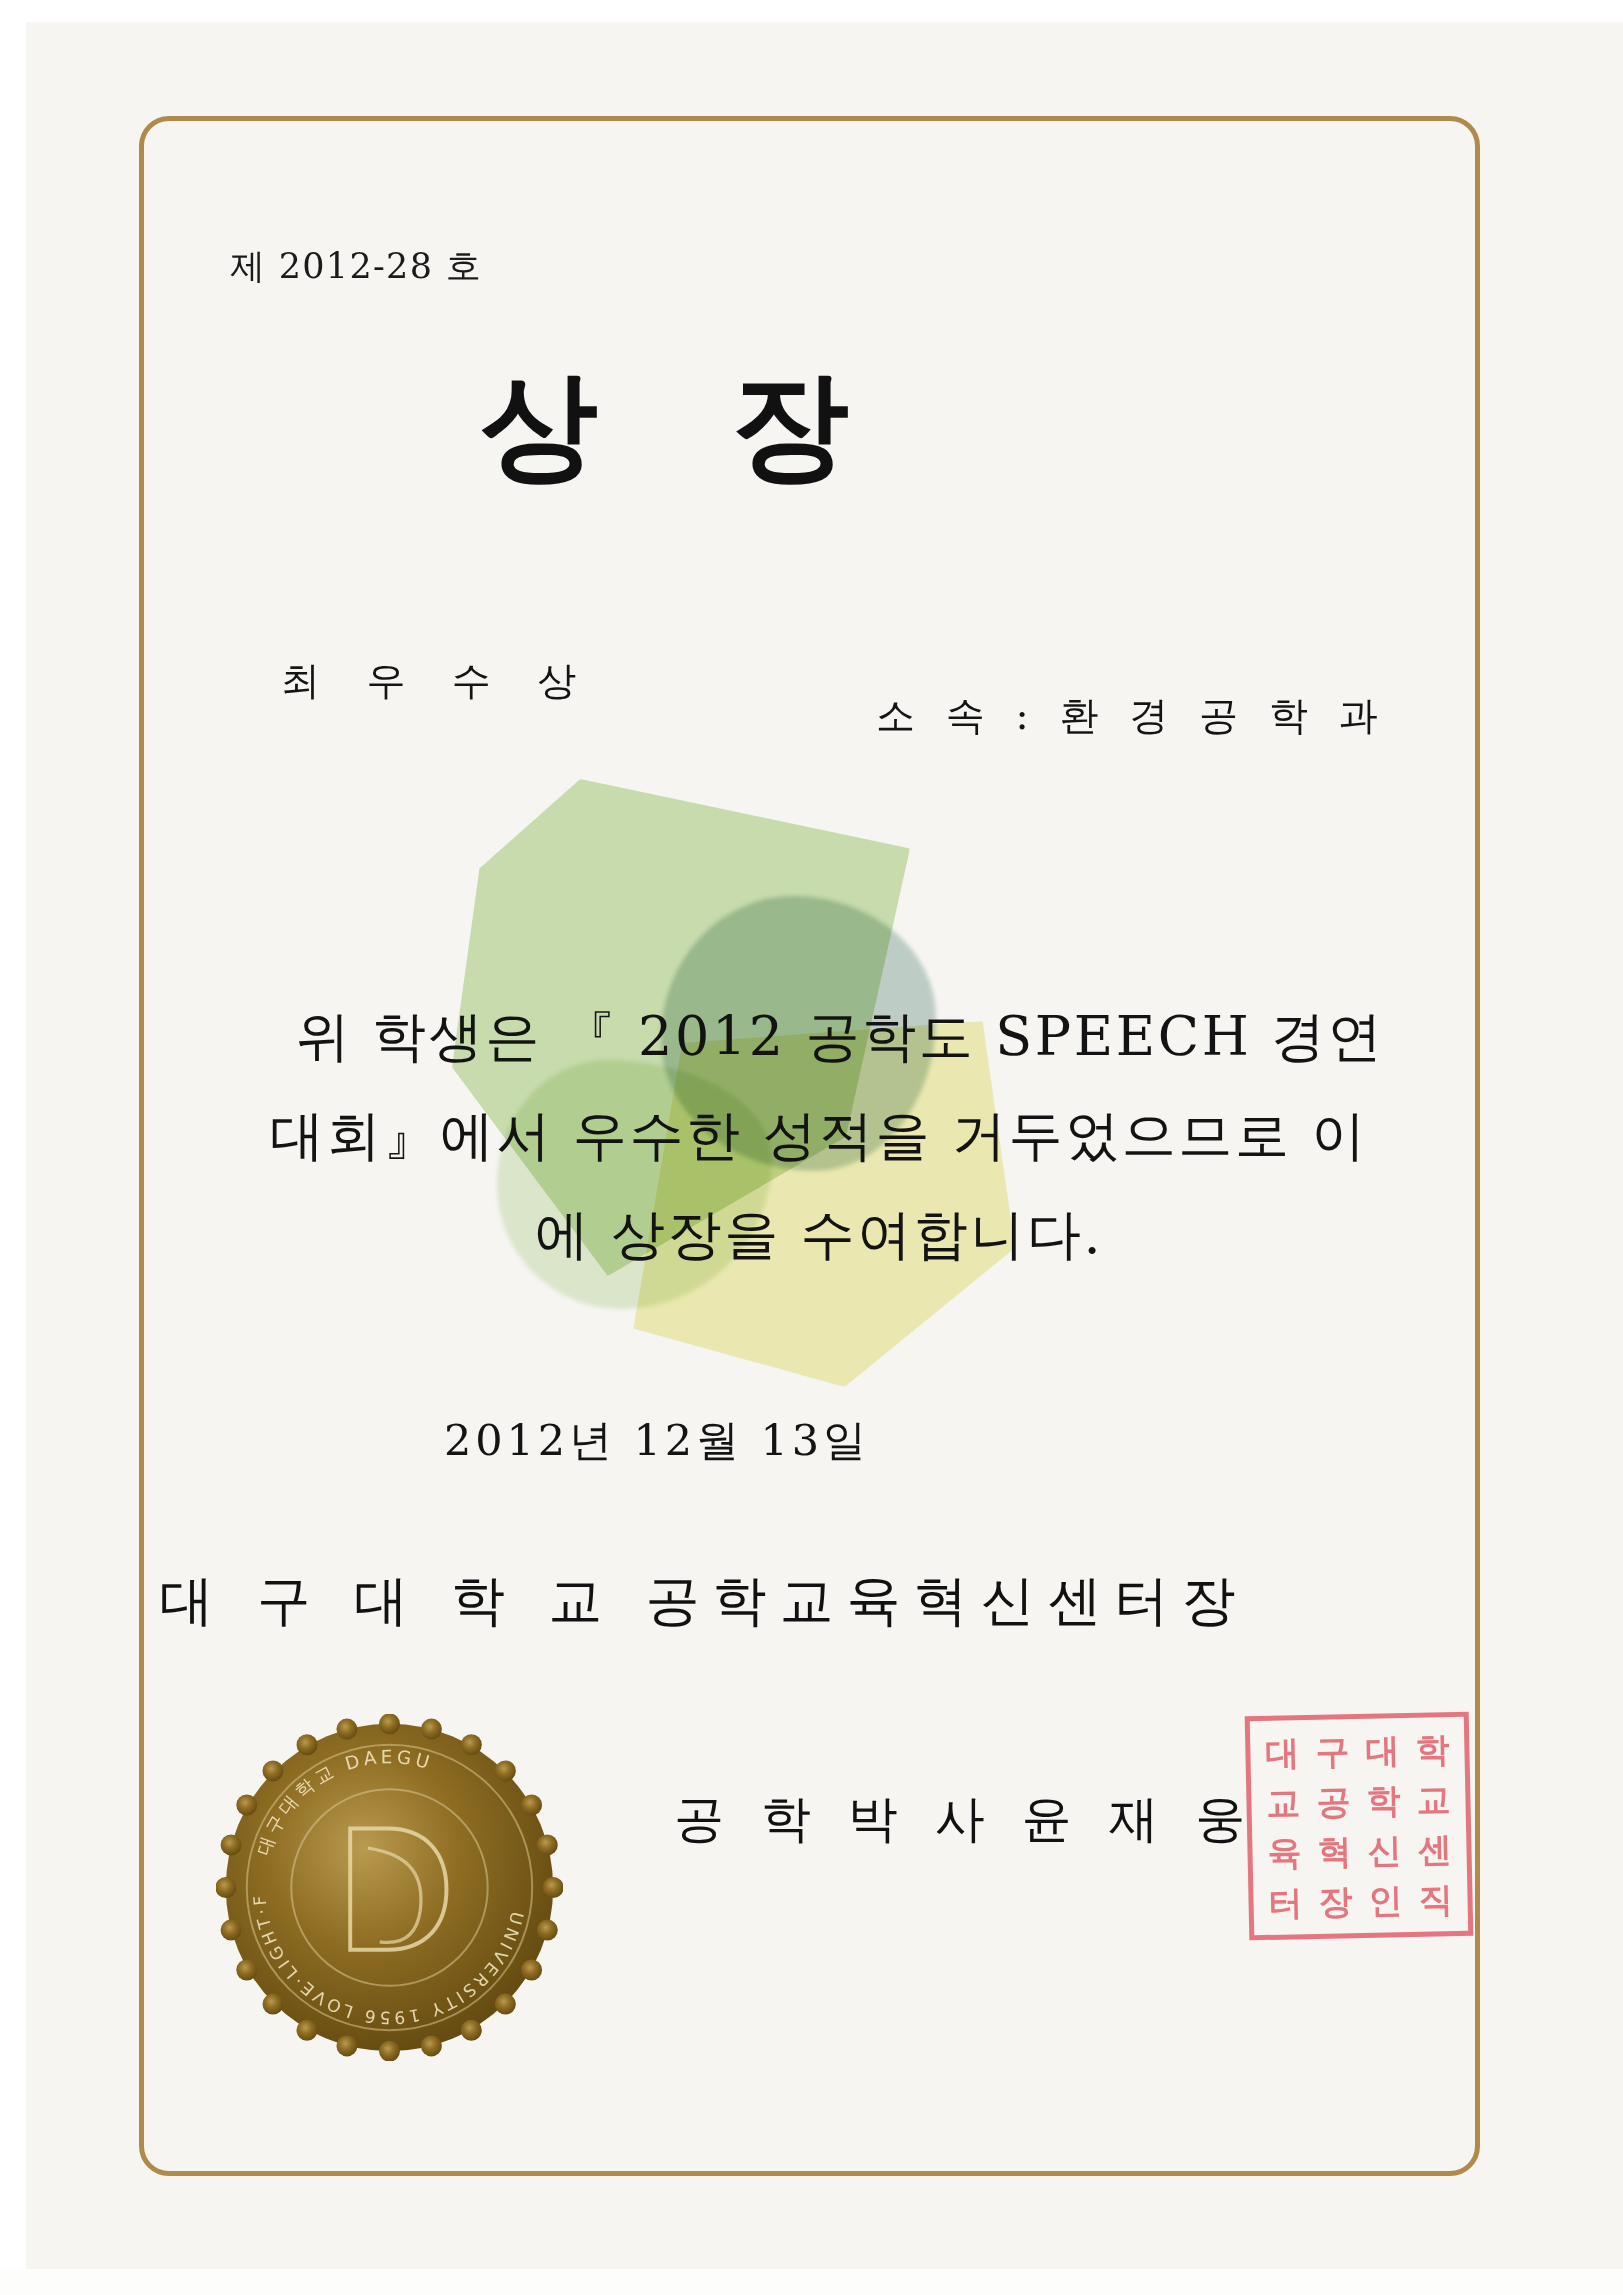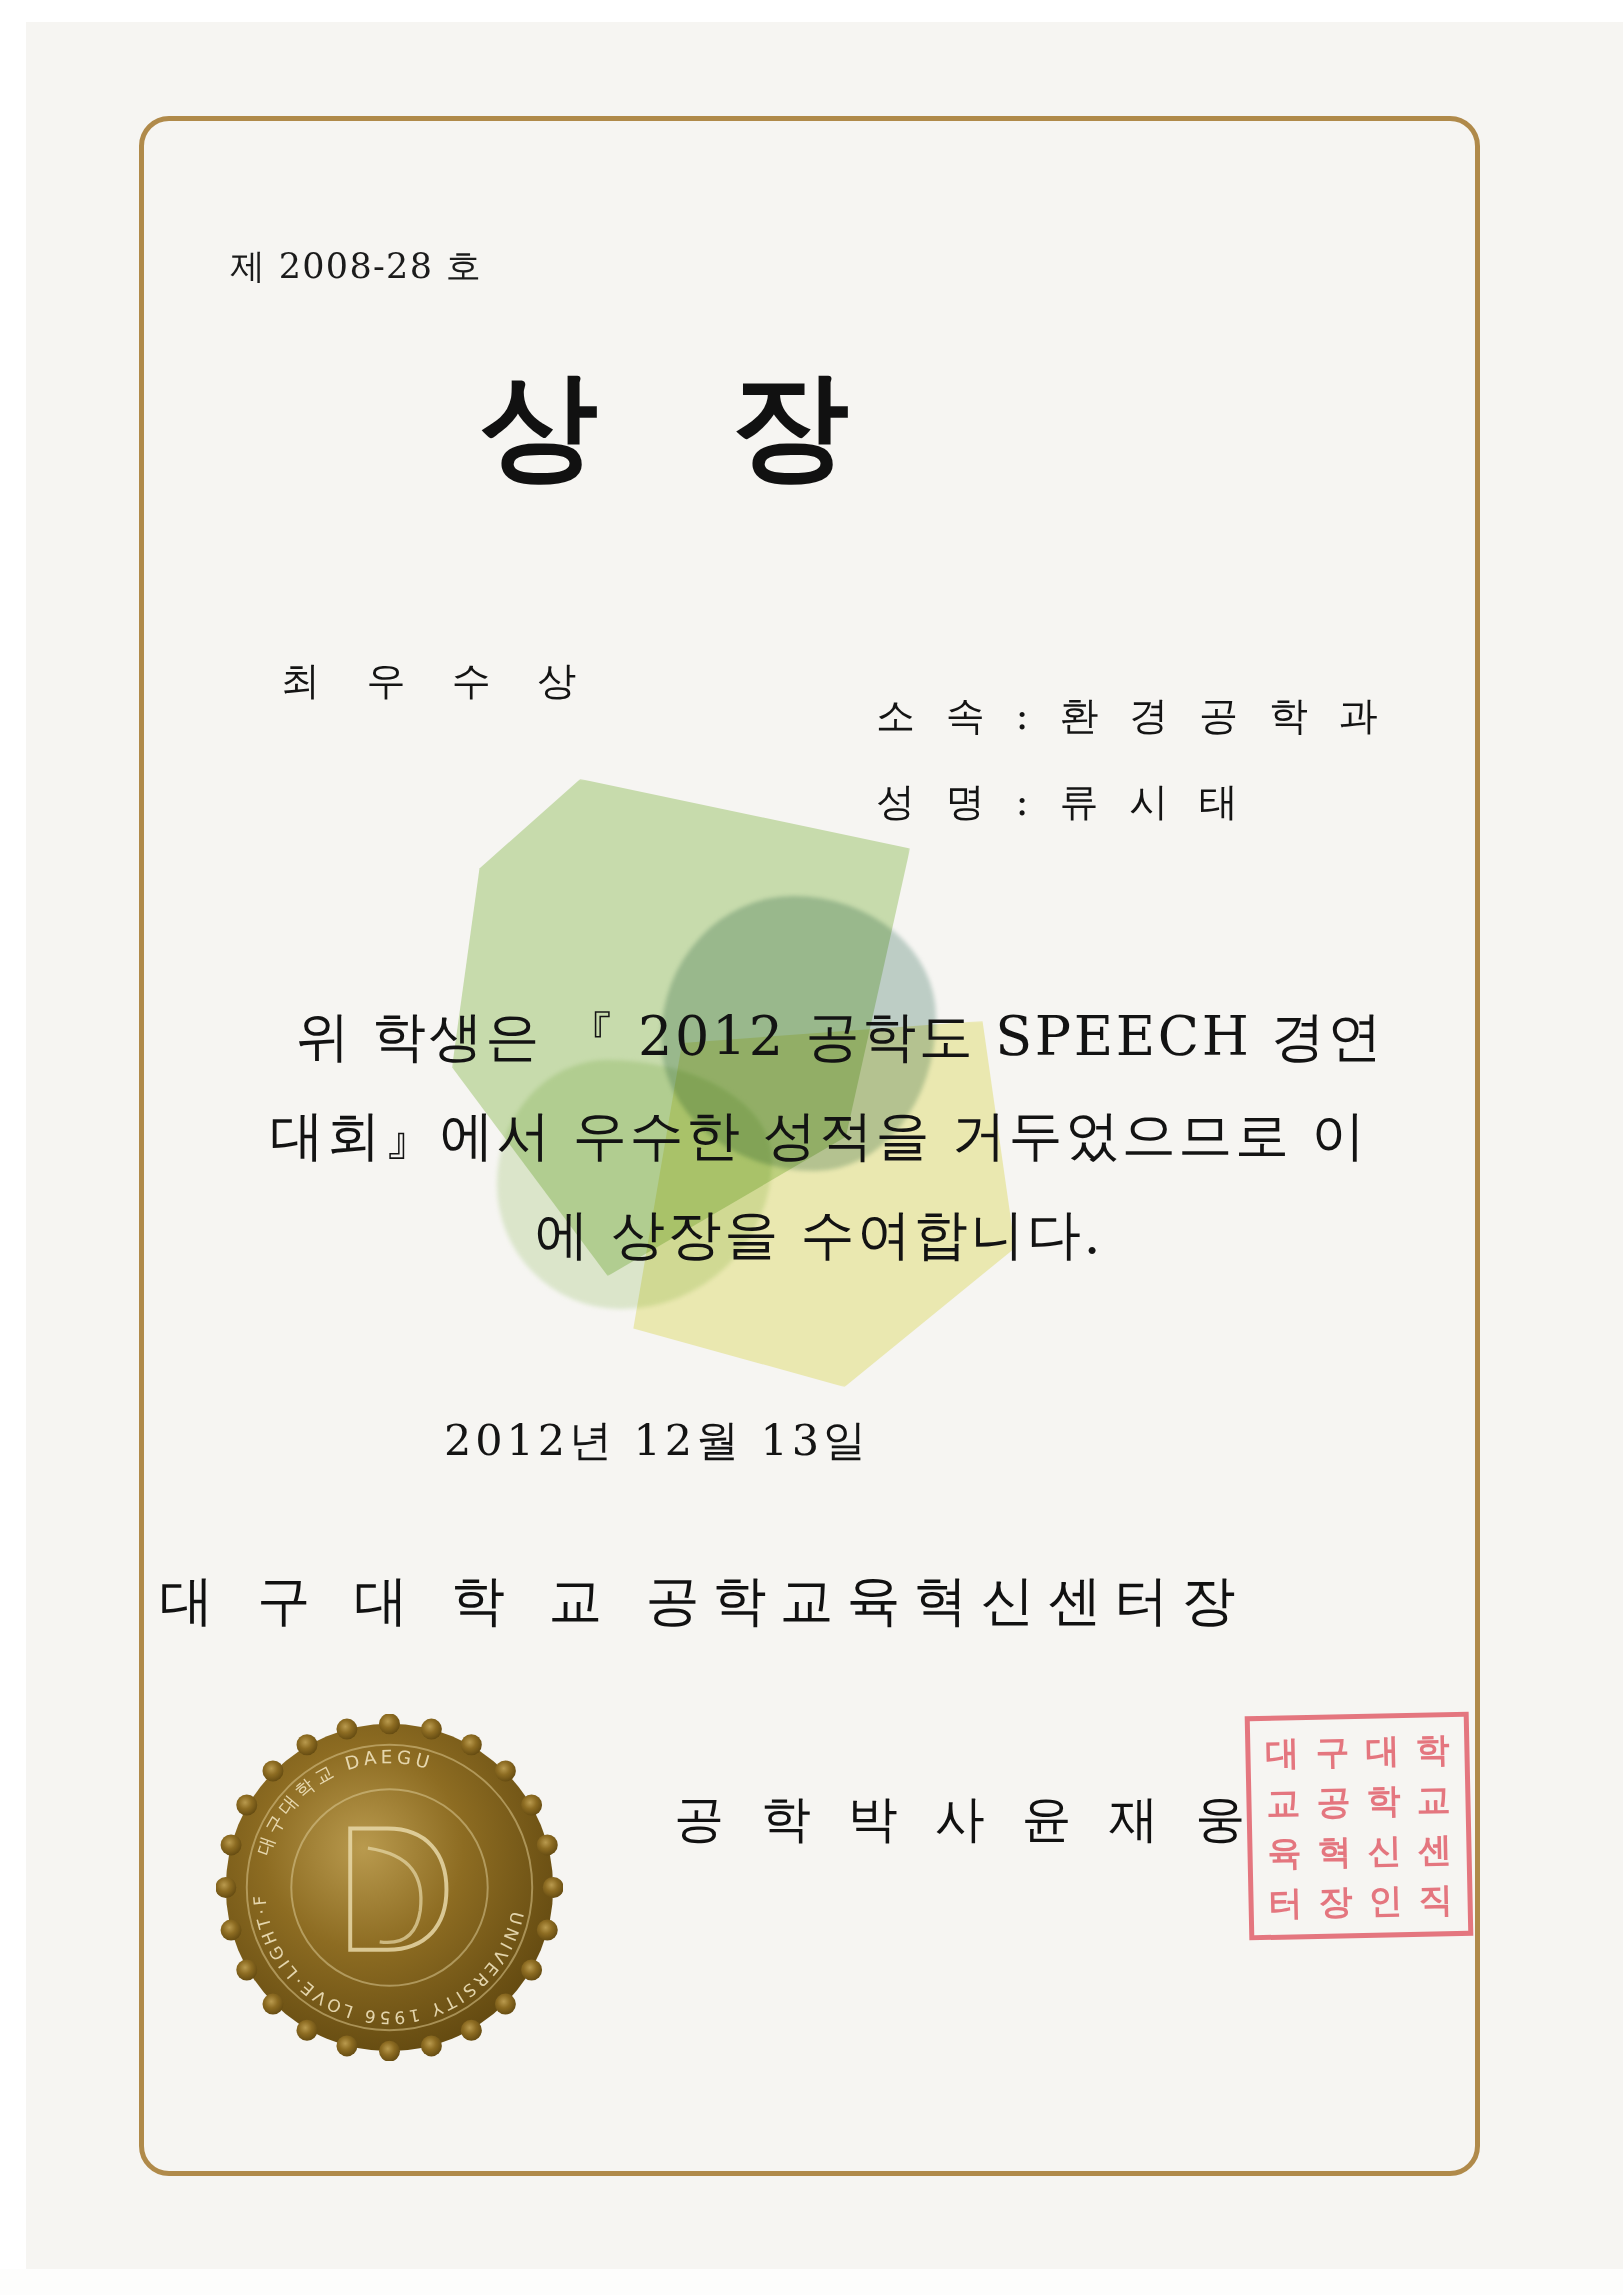--- a/index.html
+++ b/index.html
@@ -242,29 +242,28 @@
   <div class="scan-edge-top"></div>
   <div class="scan-edge-bottom"></div>
 
   <div class="wm wm-green"></div>
   <div class="wm wm-teal"></div>
   <div class="wm wm-lightgreen"></div>
   <div class="wm wm-yellow"></div>
 
   <div class="frame"></div>
 
-  <div class="doc-number">제 2008-28 호</div>
+  <div class="doc-number">제 2012-28 호</div>
 
   <div class="title">상 장</div>
 
   <div class="award-name">최 우 수 상</div>
 
   <div class="recipient-block">
     <div class="line">소 속 : 환 경 공 학 과</div>
-    <div class="line">성 명 : 류 시 태</div>
   </div>
 
   <div class="body-text">
     <span class="ln ln1">위 학생은 『 2012 공학도 SPEECH 경연</span>
     <span class="ln">대회』에서 우수한 성적을 거두었으므로 이</span>
     <span class="ln">에 상장을 수여합니다.</span>
   </div>
 
   <div class="date-line">2012년  12월  13일</div>
 

